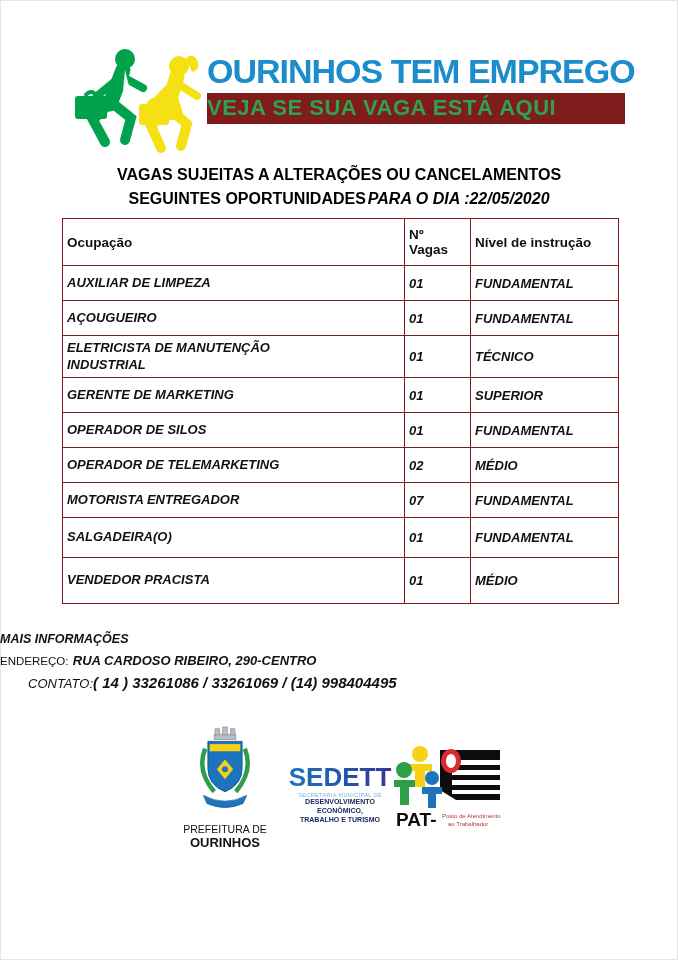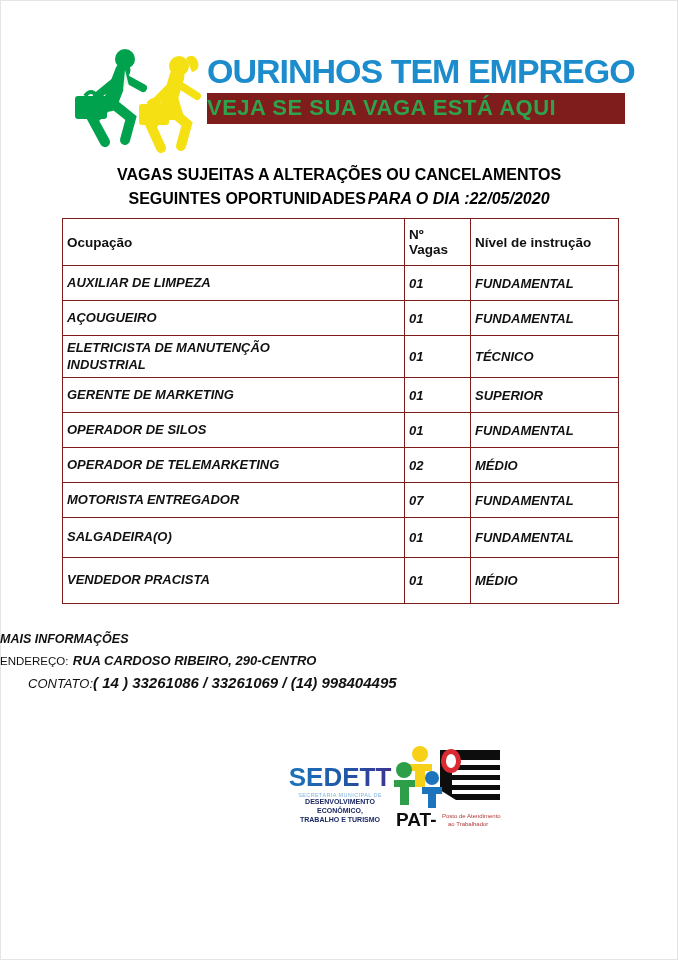--- a/index.html
+++ b/index.html
@@ -182,20 +182,43 @@
       <span class="addr-label">ENDEREÇO:</span>
       <span class="addr-value">RUA CARDOSO RIBEIRO, 290-CENTRO</span>
     </div>
     <div>
       <span class="contact-label">CONTATO:</span><span class="contact-value">( 14 ) 33261086 / 33261069 / (14) 998404495</span>
     </div>
   </div>
 
   <div class="logos">
 
+    <div class="logo-prefeitura">
+      <svg width="72" height="92" viewBox="0 0 80 100" aria-hidden="true">
+
+        <g fill="#b9bdc4" stroke="#8b9097" stroke-width="0.8">
+          <rect x="28" y="8" width="24" height="6"></rect>
+          <rect x="29" y="2" width="5" height="7"></rect>
+          <rect x="37.5" y="0" width="5" height="9"></rect>
+          <rect x="46" y="2" width="5" height="7"></rect>
+        </g>
+
+        <path d="M18,24 q-10,24 10,48" stroke="#2e9e49" stroke-width="5" fill="none"></path>
+        <path d="M62,24 q10,24 -10,48" stroke="#2e9e49" stroke-width="5" fill="none"></path>
+
+        <path d="M21,16 h38 v30 q0,18 -19,26 q-19,-8 -19,-26 z" fill="#1c75bc" stroke="#14538a" stroke-width="1"></path>
+        <rect x="23" y="19" width="34" height="8" fill="#f7d117"></rect>
+        <path d="M40,36 l9,11 l-9,11 l-9,-11 z" fill="#f7d117"></path>
+        <circle cx="40" cy="47" r="3.4" fill="#1c75bc"></circle>
+
+        <path d="M16,76 q24,13 48,0 l-4,9 q-20,9 -40,0 z" fill="#1c75bc" stroke="#14538a" stroke-width="0.8"></path>
+      </svg>
+      <div class="pref-line1">PREFEITURA DE</div>
+      <div class="pref-line2">OURINHOS</div>
+    </div>
 
     <div class="logo-sedett">
       <div class="sedett-name">SEDETT</div>
       <div class="sedett-sub1">SECRETARIA MUNICIPAL DE</div>
       <div class="sedett-sub2">DESENVOLVIMENTO ECONÔMICO,</div>
       <div class="sedett-sub2">TRABALHO E TURISMO</div>
     </div>
 
     <div class="logo-pat">
       <svg width="112" height="100" viewBox="0 0 112 100" aria-hidden="true">

